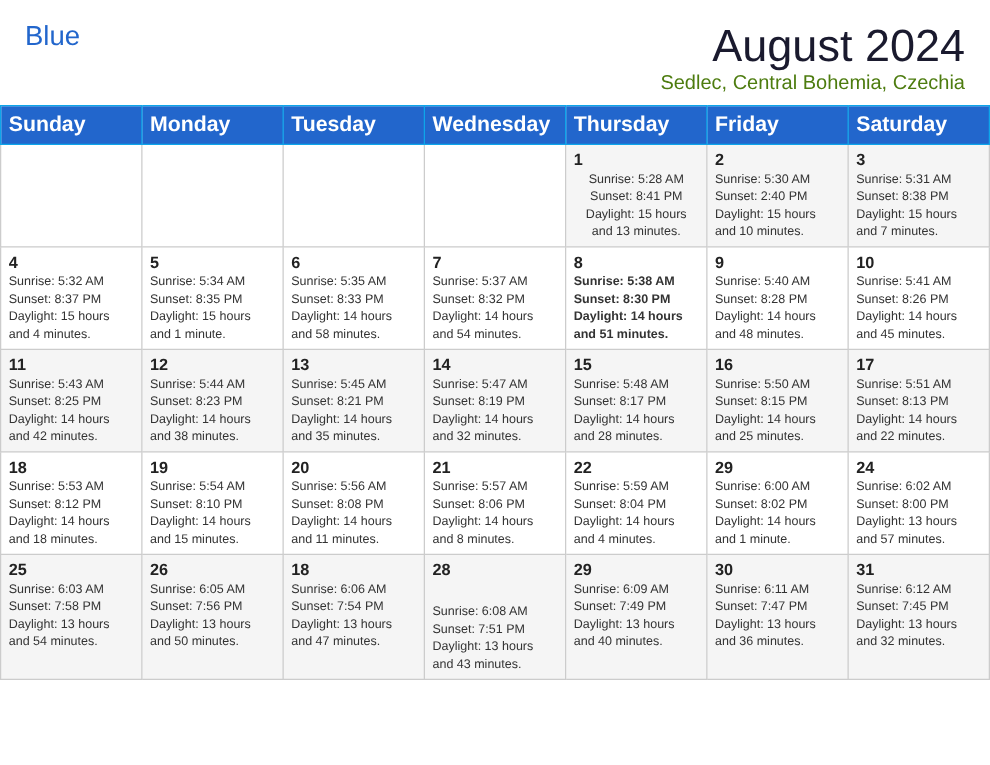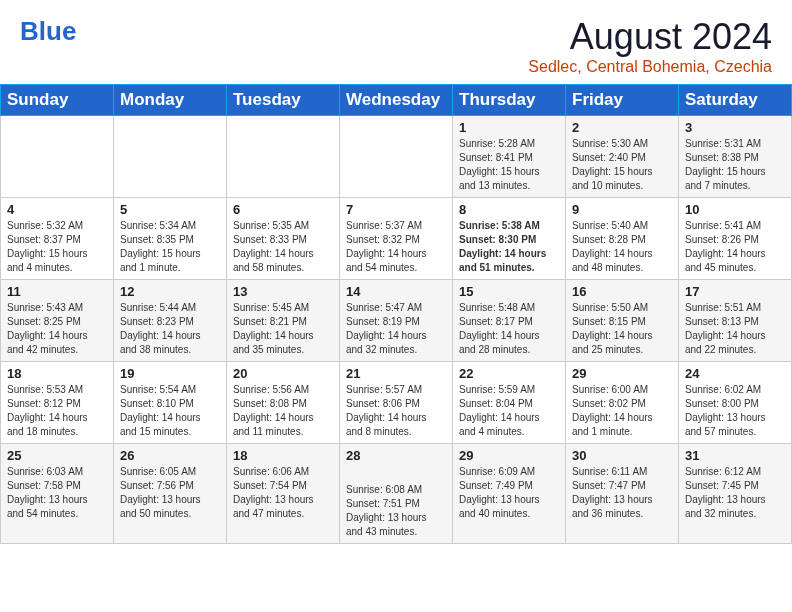--- a/index.html
+++ b/index.html
@@ -7,21 +7,21 @@
 
     .header { display: flex; align-items: flex-start; padding: 16px 20px 8px 20px; justify-content: space-between; }
     .logo { display: flex; flex-direction: column; }
     .logo-text { display: flex; align-items: center; }
     .logo-general { font-size: 22px; font-weight: bold; color: #1a1a2e; }
     .logo-blue { font-size: 22px; font-weight: bold; color: #2266cc; }
     .logo-icon { width: 28px; height: 20px; margin-left: 2px; }
 
     .title-section { text-align: right; }
     .main-title { font-size: 36px; color: #1a1a2e; font-weight: normal; }
-    .subtitle { font-size: 16px; color: #c2410c; }
+    .subtitle { font-size: 16px; color: #4d7c0f; }
 
     .calendar { width: 100%; border-collapse: collapse; margin: 0; }
     .calendar thead tr th {
       background: #2266cc;
       color: #fff;
       font-size: 17px;
       font-weight: bold;
       padding: 5px 6px;
       border: 1px solid #0ea5e9;
       text-align: left;
@@ -54,21 +54,21 @@
       line-height: 1.4;
     }
     .empty { background: #fff !important; }
   </style>
 </head>
 <body>
 
 <div class="header">
   <div class="logo">
     <div>
-      <span class="logo-blue" style="font-size:26px;font-weight:bold;">Blue</span>
+      <span class="logo-blue" style="font-size:22px;font-weight:normal;">Blue</span>
     </div>
   </div>
   <div class="title-section">
     <div class="main-title">August 2024</div>
     <div class="subtitle">Sedlec, Central Bohemia, Czechia</div>
   </div>
 </div>
 
 <table class="calendar">
   <thead>
@@ -83,21 +83,21 @@
       </tr>
   </thead>
   <tbody id="calendar-body">
   <tr>
         <td class="empty"></td>
         <td class="empty"></td>
         <td class="empty"></td>
         <td class="empty"></td>
         <td>
           <span class="day-num">1</span>
-          <div class="day-info" style="white-space: pre-line;">Sunrise: 5:28 AM
+          <div class="day-info" style="white-space: pre-line; text-align: center;">Sunrise: 5:28 AM
 Sunset: 8:41 PM
 Daylight: 15 hours
 and 13 minutes.</div>
         </td>
         <td>
           <span class="day-num">2</span>
           <div class="day-info" style="white-space: pre-line;">Sunrise: 5:30 AM
 Sunset: 2:40 PM
 Daylight: 15 hours
 and 10 minutes.</div>

